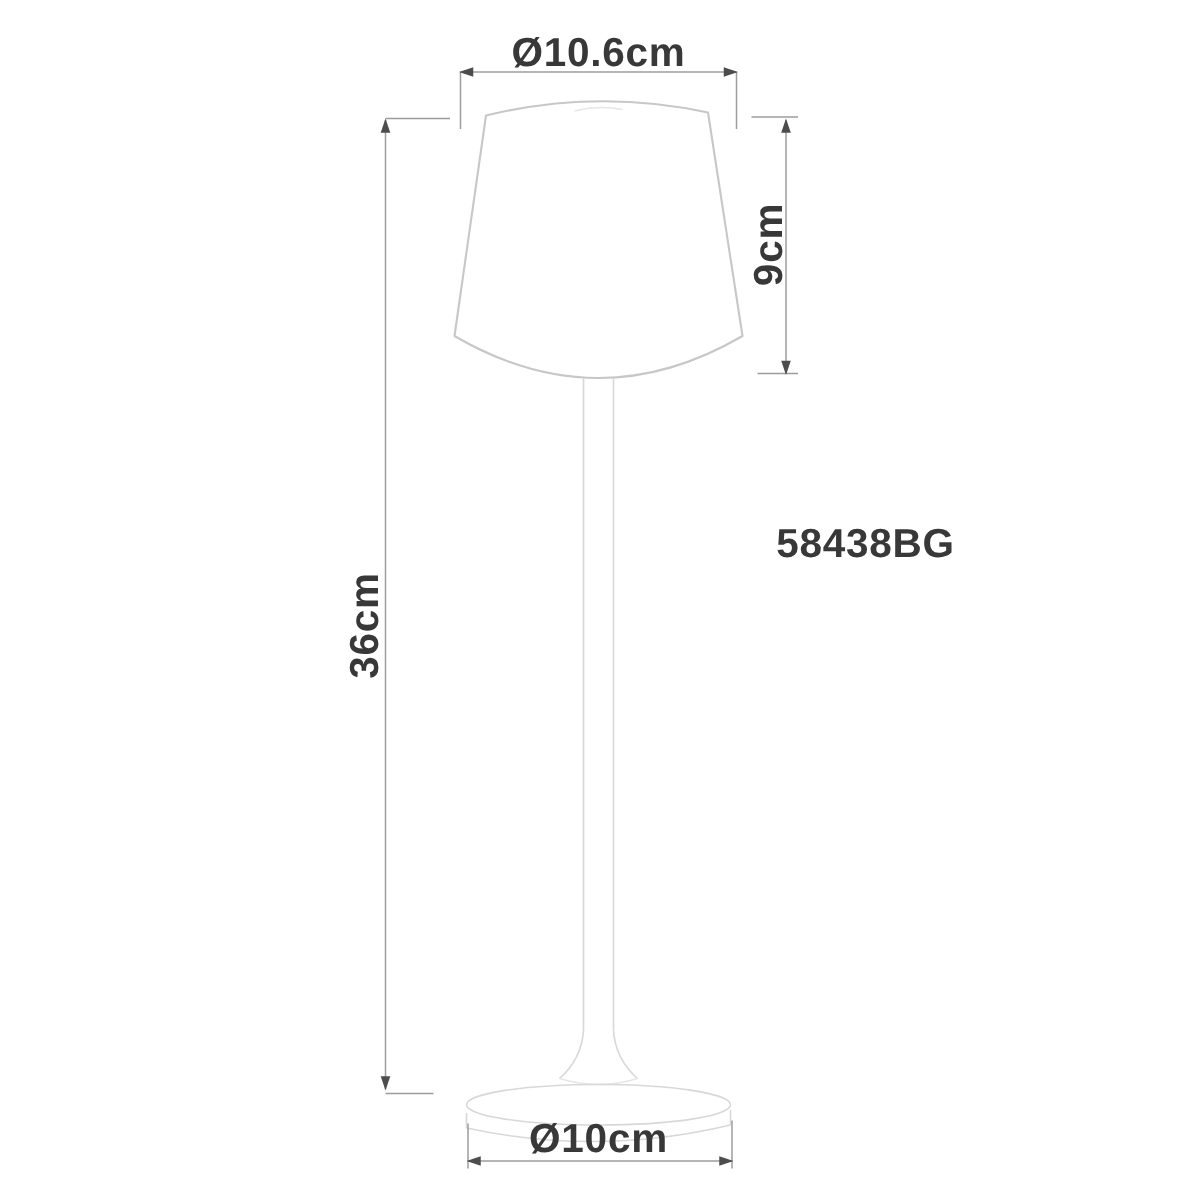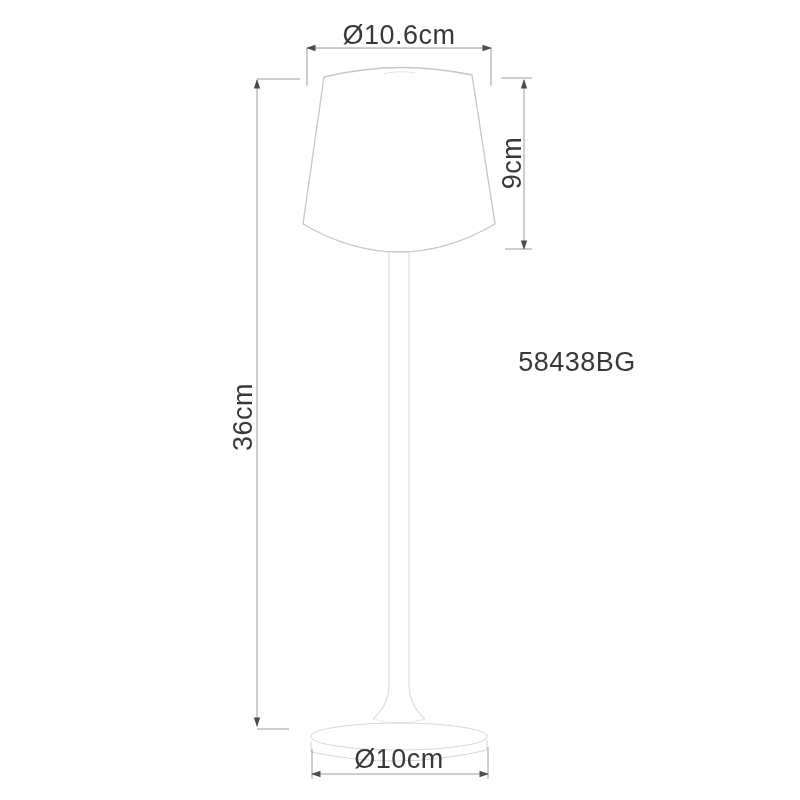--- a/index.html
+++ b/index.html
@@ -7,20 +7,21 @@
     padding: 0;
     background: var(--background, #ffffff);
     font-family: "Liberation Sans", sans-serif;
   }
   .canvas {
     position: relative;
     width: 800px;
     height: 800px;
     background: var(--background, #ffffff);
     overflow: hidden;
+    font-weight: bold;
   }
   svg { display: block; }
 
   
   .shade-line {
     fill: none;
     stroke: var(--shade_line, #c7c7c7);
     stroke-width: 1.4;
     stroke-linejoin: round;
   }

